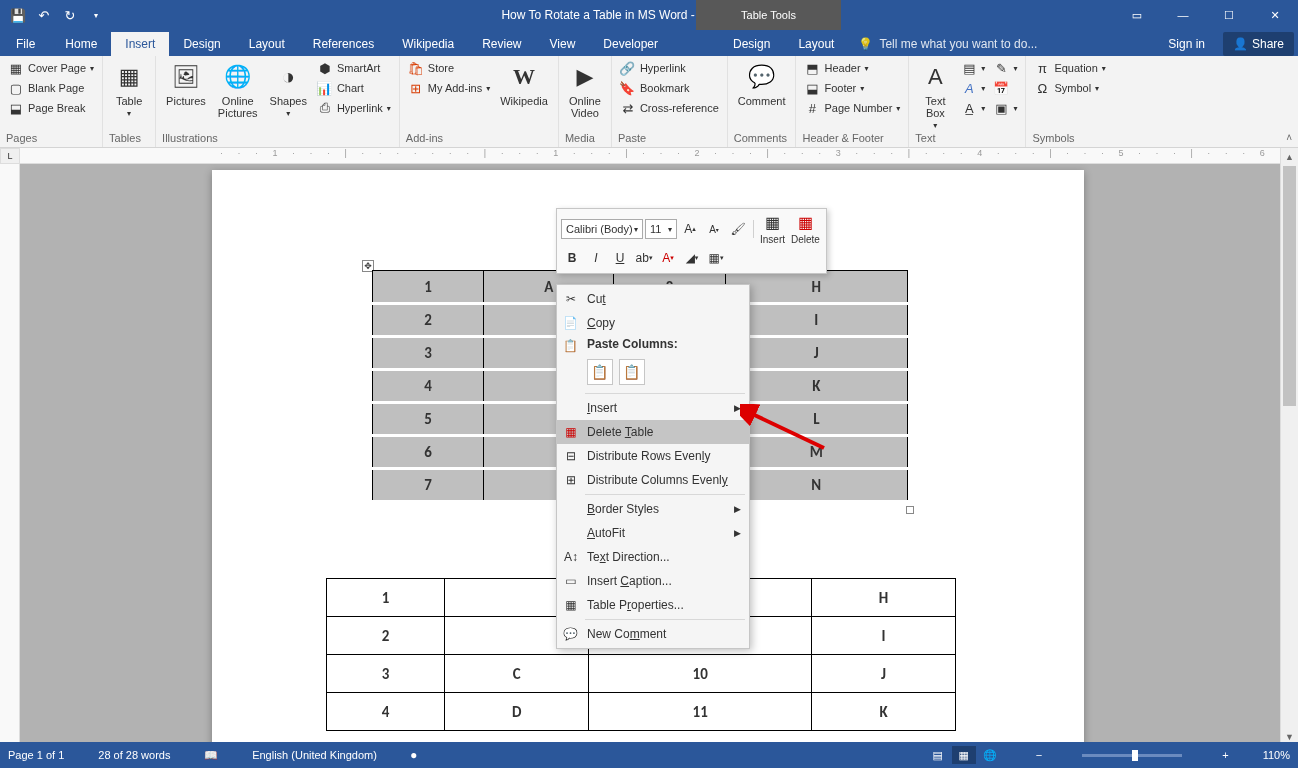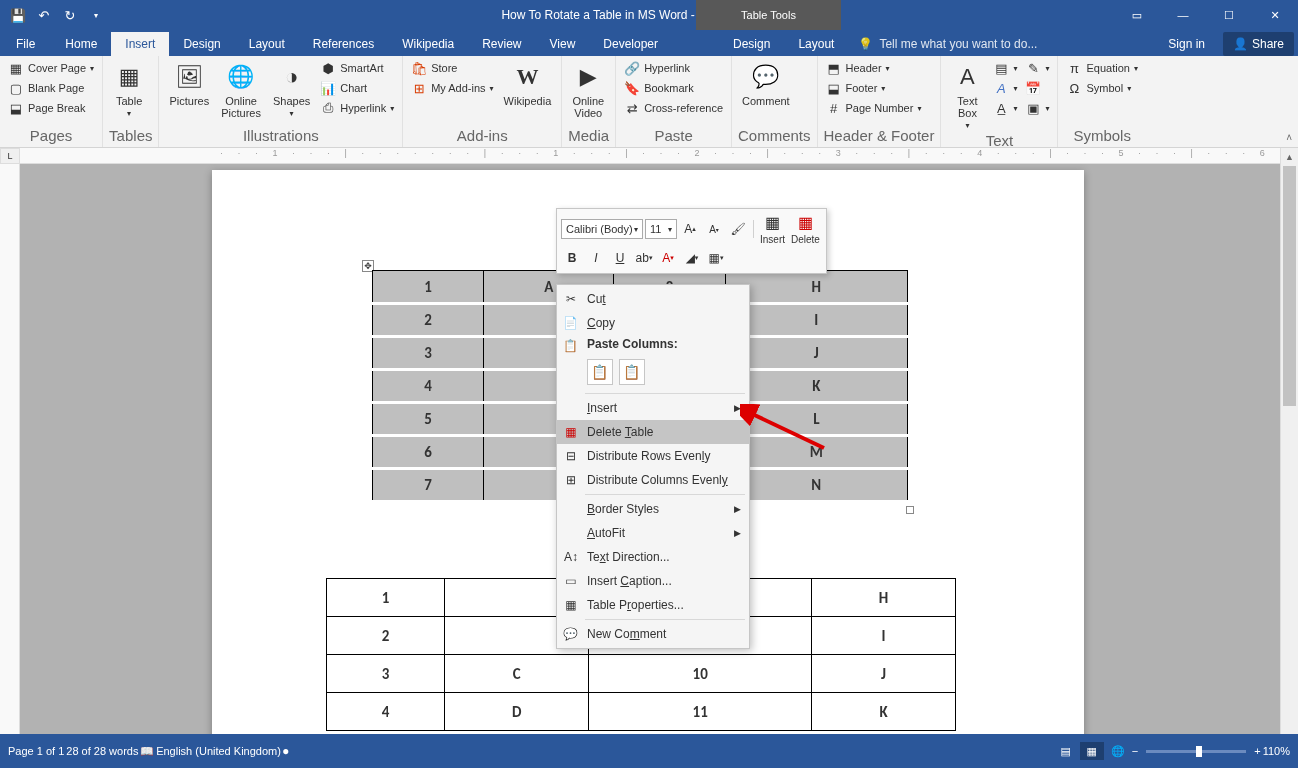--- a/index.html
+++ b/index.html
@@ -21,21 +21,21 @@
 .context-tabs { background: #585858; height: 30px; position: absolute; top: 0; left: 664px; width: 145px; display: flex; align-items: center; justify-content: center; color: #fff; font-size: 11px; margin-left: 32px; }
 .tab-spacer { width: 47px; }
 .tell-me { flex: 1; padding: 5px 10px; opacity: 0.85; display: flex; align-items: center; gap: 6px; }
 .sign-share { display: flex; gap: 4px; padding-right: 4px; }
 .share-btn { background: #1e3f70; padding: 4px 10px; border-radius: 2px; display: flex; align-items: center; gap: 4px; }
 
 
 .ribbon-body { background: #f3f3f3; height: 92px; border-bottom: 1px solid #d4d4d4; display: flex; position: relative; }
 .ribbon-group { border-right: 1px solid #e1e1e1; padding: 3px 6px 2px; display: flex; flex-direction: column; }
 .group-content { flex: 1; display: flex; align-items: flex-start; gap: 4px; }
-.group-label { text-align: center; font-size: 15px; color: #666; padding-bottom: 1px; }
+.group-label { text-align: left; font-size: 11px; color: #666; padding-bottom: 1px; }
 .big-btn { display: flex; flex-direction: column; align-items: center; gap: 2px; padding: 2px 4px; cursor: pointer; font-size: 11px; }
 .big-btn .icon { width: 32px; height: 32px; display: flex; align-items: center; justify-content: center; font-size: 22px; }
 .stack { display: flex; flex-direction: column; gap: 2px; font-size: 11px; }
 .stack-item { display: flex; align-items: center; gap: 4px; padding: 1px 2px; cursor: pointer; }
 .sm-icon { width: 16px; height: 16px; display: inline-flex; align-items: center; justify-content: center; font-size: 13px; }
 .collapse-caret { position: absolute; right: 6px; bottom: 4px; font-size: 10px; color: #666; }
 
 
 .ruler-h { position: absolute; top: 148px; left: 20px; right: 18px; height: 16px; background: #f9f9f9; border-bottom: 1px solid #ddd; font-size: 9px; color: #999; overflow: hidden; white-space: nowrap; }
 .ruler-v { position: absolute; top: 164px; left: 0; width: 20px; bottom: 22px; background: #f9f9f9; border-right: 1px solid #ddd; }
@@ -74,21 +74,21 @@
 .ctx-label { height: 22px; padding: 2px 8px 0 30px; font-weight: bold; position: relative; font-size: 12px; }
 .ctx-label .ci-icon { position: absolute; left: 6px; top: 3px; width: 16px; height: 16px; display: flex; align-items: center; justify-content: center; font-size: 12px; }
 .ctx-paste-opts { display: flex; gap: 6px; padding: 2px 0 6px 30px; }
 .paste-opt { width: 26px; height: 26px; border: 1px solid #c6c6c6; background: #fff; display: flex; align-items: center; justify-content: center; font-size: 14px; }
 .ctx-sep { height: 1px; background: #d8d8d8; margin: 2px 4px 2px 28px; }
 
 
 .red-arrow { position: absolute; top: 404px; left: 740px; width: 88px; height: 48px; z-index: 30; pointer-events: none; }
 
 
-.statusbar { position: absolute; bottom: 0; left: 0; right: 0; height: 34px; background: #2b579a; color: #fff; display: flex; align-items: center; font-size: 11px; padding: 0 8px; gap: 2px; }
+.statusbar { position: absolute; bottom: 0; left: 0; right: 0; height: 26px; background: #2b579a; color: #fff; display: flex; align-items: center; font-size: 11px; padding: 0 8px; gap: 34px; }
 .statusbar .spacer { flex: 1; }
 .view-btns { display: flex; gap: 2px; }
 .vb { width: 24px; height: 18px; display: flex; align-items: center; justify-content: center; }
 .zoom-slider { width: 100px; height: 3px; background: #6b8bbf; position: relative; margin: 0 6px; }
 .zoom-thumb { position: absolute; left: 50px; top: -4px; width: 6px; height: 11px; background: #fff; }
 
 
 .vscroll { position: absolute; right: 0; top: 148px; bottom: 22px; width: 18px; background: #f0f0f0; border-left: 1px solid #ddd; }
 .vscroll-btn { height: 18px; background: #f0f0f0; display: flex; align-items: center; justify-content: center; font-size: 9px; color: #666; }
 .vscroll-thumb { position: absolute; top: 18px; left: 2px; right: 2px; height: 240px; background: #c2c2c2; }

